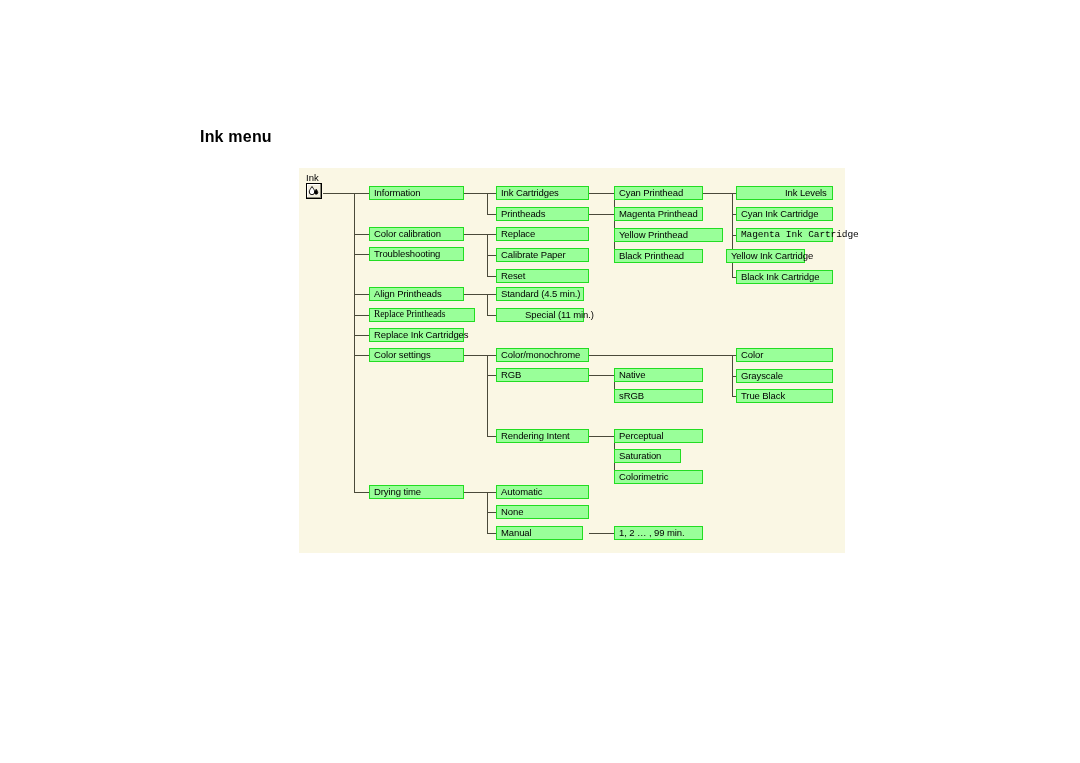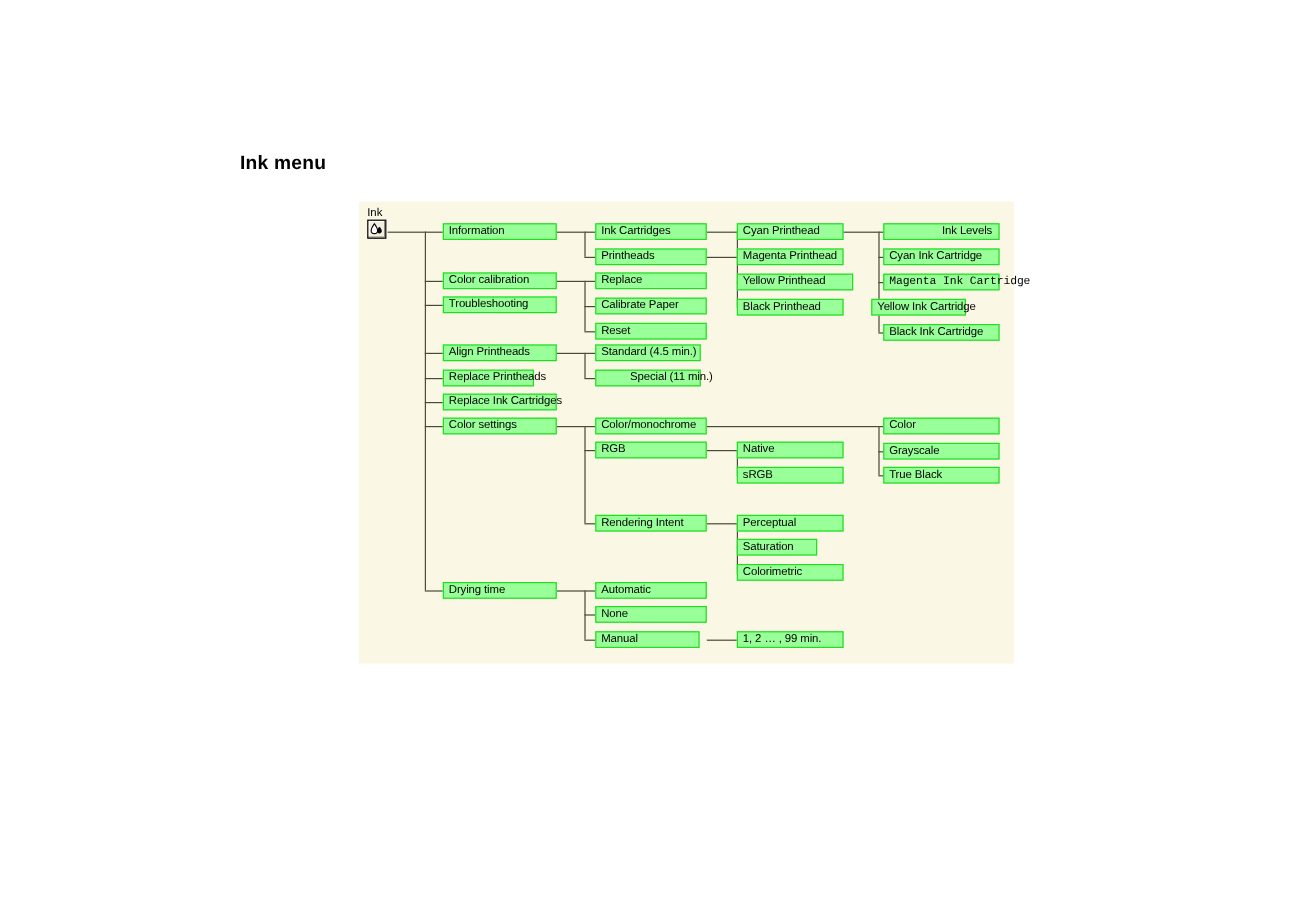--- a/index.html
+++ b/index.html
@@ -174,21 +174,21 @@
   <div class="hline" style="left:433px; top:208px; width:9px;"></div>
   <div class="hline" style="left:433px; top:228px; width:9px;"></div>
 
   <div class="hline" style="left:290px; top:365px; width:25px;"></div>
   <div class="hline" style="left:315px; top:365px; width:9px;"></div>
 
   <div class="node" style="left:70px; top:18px;  width:95px;">Information</div>
   <div class="node" style="left:70px; top:59px;  width:95px;">Color calibration</div>
   <div class="node" style="left:70px; top:79px;  width:95px;">Troubleshooting</div>
   <div class="node" style="left:70px; top:119px; width:95px;">Align Printheads</div>
-  <div class="node" style="left:70px; top:140px; width:76px;">Replace Printheads</div>
+  <div class="node" style="left:70px; top:140px; width:106px;font-family:Liberation Serif, serif;">Replace Printheads</div>
   <div class="node" style="left:70px; top:160px; width:95px;">Replace Ink Cartridges</div>
   <div class="node" style="left:70px; top:180px; width:95px;">Color settings</div>
   <div class="node" style="left:70px; top:317px; width:95px;">Drying time</div>
 
   <div class="node" style="left:197px; top:18px;  width:93px;">Ink Cartridges</div>
   <div class="node" style="left:197px; top:39px;  width:93px;">Printheads</div>
   <div class="node" style="left:197px; top:59px;  width:93px;">Replace</div>
   <div class="node" style="left:197px; top:80px;  width:93px;">Calibrate Paper</div>
   <div class="node" style="left:197px; top:101px; width:93px;">Reset</div>
   <div class="node" style="left:197px; top:119px; width:88px;">Standard (4.5 min.)</div>
@@ -197,21 +197,21 @@
   <div class="node" style="left:197px; top:180px; width:93px;">Color/monochrome</div>
   <div class="node" style="left:197px; top:200px; width:93px;">RGB</div>
   <div class="node" style="left:197px; top:261px; width:93px;">Rendering Intent</div>
 
   <div class="node" style="left:197px; top:317px; width:93px;">Automatic</div>
   <div class="node" style="left:197px; top:337px; width:93px;">None</div>
   <div class="node" style="left:197px; top:358px; width:87px;">Manual</div>
 
   <div class="node" style="left:315px; top:18px; width:89px;">Cyan Printhead</div>
   <div class="node" style="left:315px; top:39px; width:89px;">Magenta Printhead</div>
-  <div class="node" style="left:315px; top:60px; width:97px;">Yellow Printhead</div>
+  <div class="node" style="left:315px; top:60px; width:109px;">Yellow Printhead</div>
   <div class="node" style="left:315px; top:81px; width:89px;">Black Printhead</div>
 
   <div class="node" style="left:315px; top:200px; width:89px;">Native</div>
   <div class="node" style="left:315px; top:221px; width:89px;">sRGB</div>
 
   <div class="node" style="left:315px; top:261px; width:89px;">Perceptual</div>
   <div class="node" style="left:315px; top:281px; width:67px;">Saturation</div>
   <div class="node" style="left:315px; top:302px; width:89px;">Colorimetric</div>
 
   <div class="node" style="left:315px; top:358px; width:89px;">1, 2 …  , 99 min.</div>

